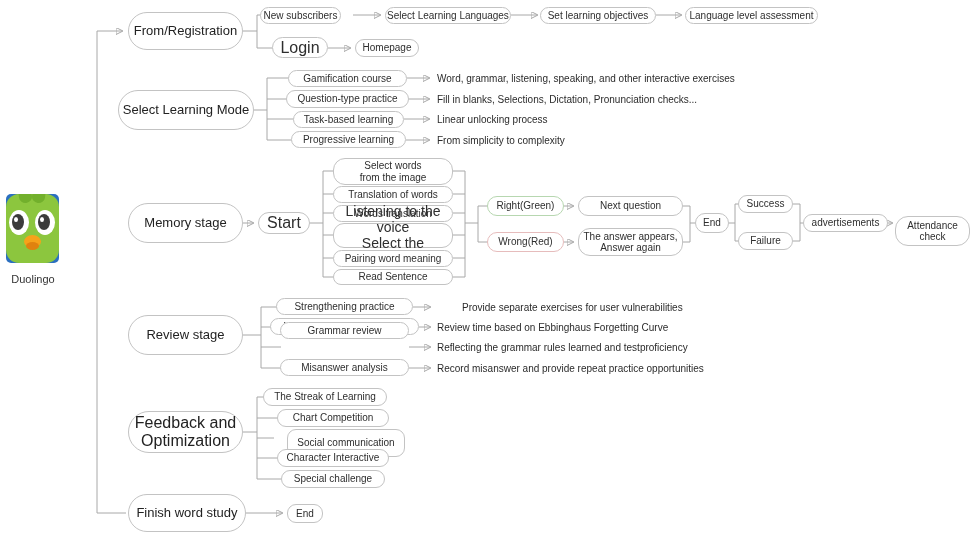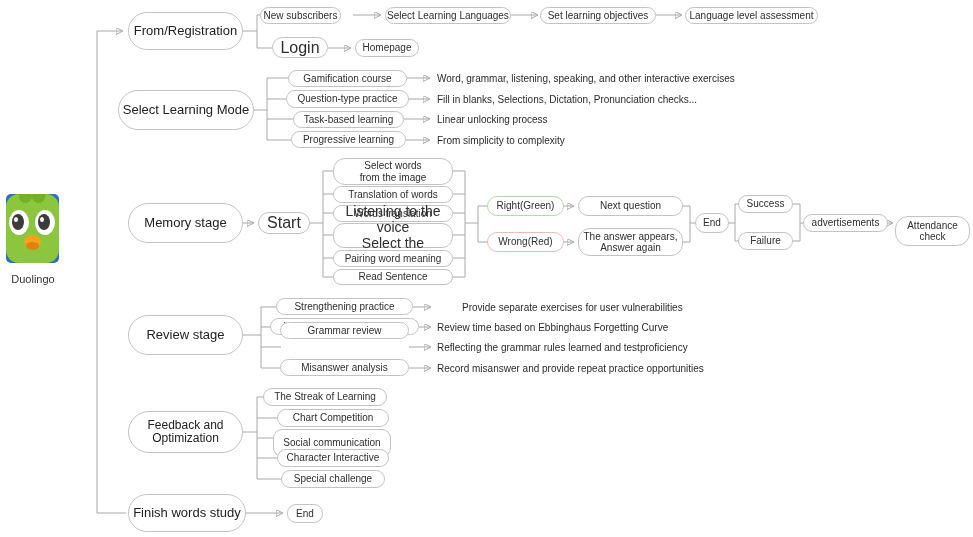--- a/index.html
+++ b/index.html
@@ -5,21 +5,21 @@
   html,body{margin:0;padding:0;background:#fff;}
   body{position:relative;width:973px;height:537px;overflow:hidden;
        font-family:"Liberation Sans", sans-serif;color:#333;}
   .connectors{position:absolute;left:0;top:0;width:973px;height:537px;}
   .connectors path,.connectors line{stroke:var(--line,#a8a8a8);stroke-width:1;fill:none;}
   .node{position:absolute;box-sizing:border-box;background:#fff;
         border:1px solid var(--border,#c3c3c3);
         display:flex;align-items:center;justify-content:center;
         text-align:center;white-space:pre-line;line-height:1.12;color:#2e2e2e;}
   .hub{border-radius:22px;font-size:13px;color:#222;}
-  .hub.two{font-size:12px;text-align:center;}
+  .hub.two{font-size:16px;text-align:center;}
   .pill{border-radius:9px;font-size:10px;}
   .pill.big{font-size:16px;border-radius:11px;}
   .pill.mid{font-size:16px;}
   .pill.tiny{font-size:14px;border-radius:11px;}
   .pill.green{border-color:var(--right-green,#b7d7b0);}
   .pill.red{border-color:var(--wrong-red,#e6bcbc);}
   .desc{position:absolute;font-size:10px;color:#2b2b2b;white-space:nowrap;
         transform:translateY(-50%);}
   
   .logo{position:absolute;left:6px;top:194px;width:53px;height:69px;
@@ -103,21 +103,21 @@
   </div>
 </div>
 <div class="logo-label">Duolingo</div>
 
 <div class="node hub" style="left:128px;top:12px;width:115px;height:38px;">From/Registration</div>
 <div class="node hub" style="left:118px;top:90px;width:136px;height:40px;">Select Learning Mode</div>
 <div class="node hub" style="left:128px;top:203px;width:115px;height:40px;">Memory stage</div>
 <div class="node hub" style="left:128px;top:315px;width:115px;height:40px;">Review stage</div>
 <div class="node hub two" style="left:128px;top:411px;width:115px;height:42px;">Feedback and
 Optimization</div>
-<div class="node hub" style="left:128px;top:494px;width:118px;height:38px;">Finish words study</div>
+<div class="node hub" style="left:128px;top:494px;width:118px;height:38px;">Finish word study</div>
 
 <div class="node pill" style="left:260px;top:7px;width:81px;height:17px;">New subscribers</div>
 <div class="node pill" style="left:385px;top:7px;width:126px;height:17px;">Select Learning Languages</div>
 <div class="node pill" style="left:540px;top:7px;width:116px;height:17px;">Set learning objectives</div>
 <div class="node pill" style="left:685px;top:7px;width:133px;height:17px;">Language level assessment</div>
 <div class="node pill big" style="left:272px;top:37px;width:56px;height:21px;">Login</div>
 <div class="node pill" style="left:355px;top:39px;width:64px;height:18px;">Homepage</div>
 
 <div class="node pill" style="left:288px;top:70px;width:119px;height:17px;">Gamification course</div>
 <div class="node pill" style="left:286px;top:90px;width:123px;height:18px;">Question-type practice</div>
@@ -153,17 +153,17 @@
 <div class="node pill" style="left:270px;top:318px;width:149px;height:17px;">Vocabulary Review System</div>
 <div class="node pill" style="left:280px;top:322px;width:129px;height:17px;">Grammar review</div>
 <div class="node pill" style="left:280px;top:359px;width:129px;height:17px;">Misanswer analysis</div>
 <div class="desc" style="left:437px;top:307px;padding-left:25px;">Provide separate exercises for user vulnerabilities</div>
 <div class="desc" style="left:437px;top:327px;">Review time based on Ebbinghaus Forgetting Curve</div>
 <div class="desc" style="left:437px;top:347px;">Reflecting the grammar rules learned and testproficiency</div>
 <div class="desc" style="left:437px;top:368px;">Record misanswer and provide repeat practice opportunities</div>
 
 <div class="node pill" style="left:263px;top:388px;width:124px;height:18px;">The Streak of Learning</div>
 <div class="node pill" style="left:277px;top:409px;width:112px;height:18px;">Chart Competition</div>
-<div class="node pill" style="left:273px;top:429px;width:118px;height:28px;">Social communication</div>
+<div class="node pill" style="left:287px;top:429px;width:118px;height:28px;">Social communication</div>
 <div class="node pill" style="left:277px;top:449px;width:112px;height:18px;">Character Interactive</div>
 <div class="node pill" style="left:281px;top:470px;width:104px;height:18px;">Special challenge</div>
 
 <div class="node pill" style="left:287px;top:504px;width:36px;height:19px;">End</div>
 
 </body></html>

